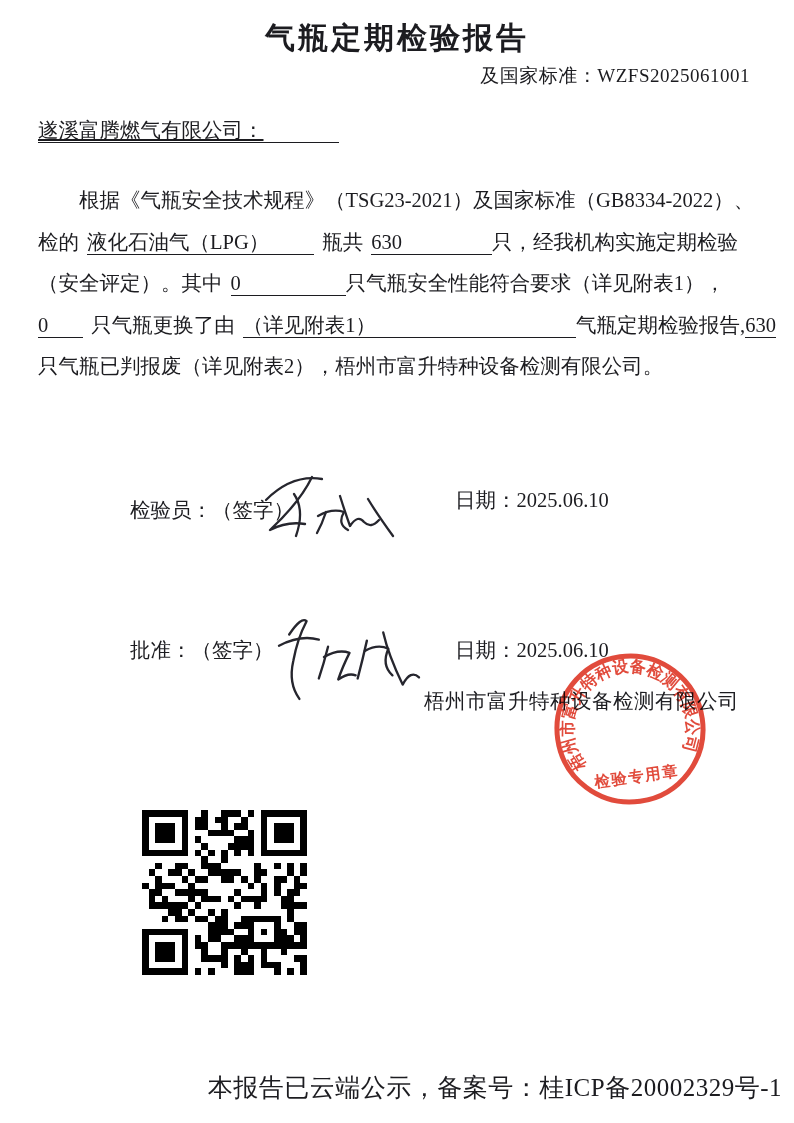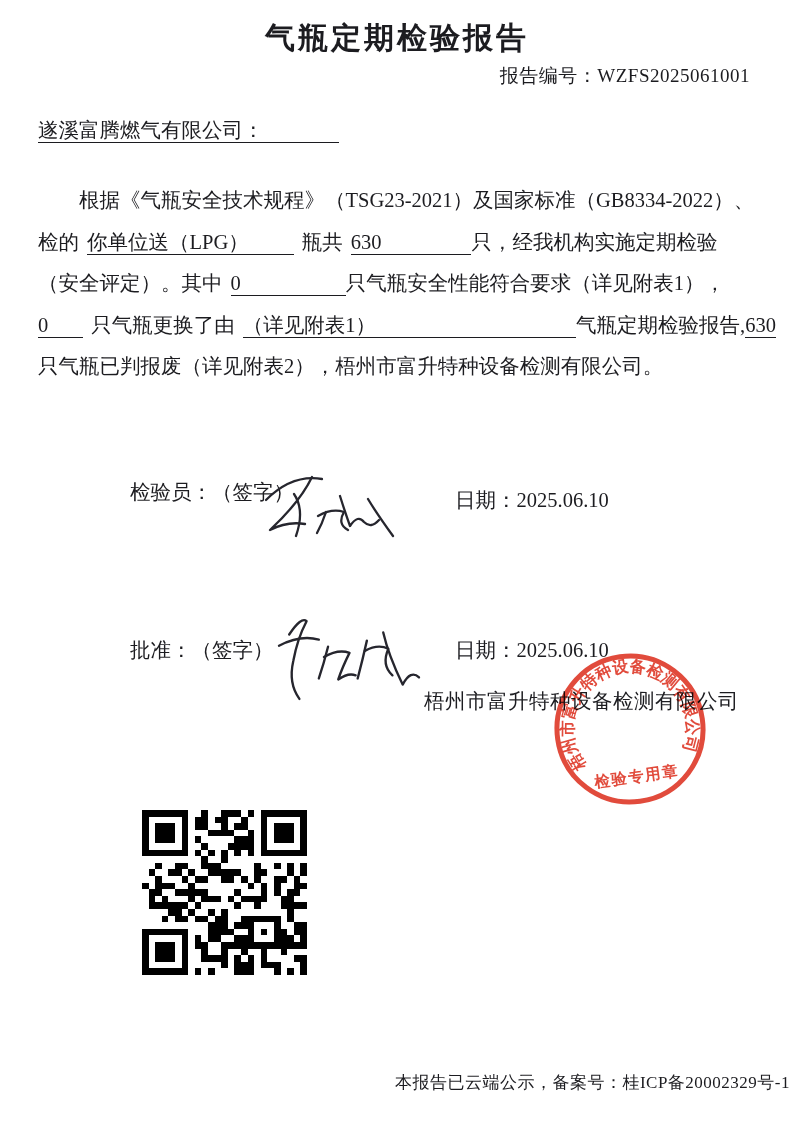--- a/index.html
+++ b/index.html
@@ -22,70 +22,70 @@
     font-size:19px;letter-spacing:.5px;
   }
   .addressee{
     top:116px;left:38px;
     font-size:20.5px;
   }
   .u{
     border-bottom:1.4px solid #1c1c20;
     padding-bottom:1px;
   }
-  .pad75{padding-right:75px;}
+  .pad75{padding-right:75px;text-decoration:underline;}
   .pad55{padding-right:55px;}
   .pad45{padding-right:45px;}
   .pad90{padding-right:90px;}
   .pad105{padding-right:105px;}
   .pad35{padding-right:35px;}
   .pad200{padding-right:200px;}
   .paragraph{
     top:180px;left:38px;width:730px;
     font-size:20.5px;line-height:41.5px;font-family:Liberation Serif, serif;
   }
   .pline{white-space:nowrap;}
   .indent{text-indent:41px;}
   .sp{display:inline-block;width:8px;}
   .sign-row{font-size:20.5px;}
-  .row-inspector{top:478px;left:130px;}
+  .row-inspector{top:496px;left:130px;}
   .row-approver{top:636px;left:130px;}
   .date-inspector{top:486px;left:455px;}
   .date-approver{top:636px;left:455px;}
   .sig1{top:466px;left:260px;width:140px;height:80px;}
   .sig2{top:612px;left:272px;width:155px;height:92px;}
   .sig-svg path{stroke:#26262e;stroke-width:2.3;fill:none;stroke-linecap:round;stroke-linejoin:round;}
   .org-name{top:687px;left:424px;font-size:20.5px;letter-spacing:.5px;}
   .org-date{top:732px;left:462px;font-size:20.5px;letter-spacing:1px;}
   .stamp{
     top:648px;left:549px;width:162px;height:162px;
     mix-blend-mode:multiply;opacity:.92;
   }
   .qr-box{
     top:799px;left:131px;width:188px;height:188px;
     background:#ffffff;
   }
   .qr-svg{position:absolute;top:11px;left:11px;}
   .qr-caption{top:991px;left:149px;font-size:20.5px;letter-spacing:1px;}
-  .footer{top:1071px;right:4px;font-size:17px;letter-spacing:.5px;}
+  .footer{top:1071px;right:12px;font-size:25px;letter-spacing:.5px;}
 </style>
 </head>
 <body>
 
 <div class="page">
 
   <div class="abs title">气瓶定期检验报告</div>
 
-  <div class="abs report-no"><span>报告编号：</span><span>WZFS2025061001</span></div>
+  <div class="abs report-no"><span>及国家标准：</span><span>WZFS2025061001</span></div>
 
   <div class="abs addressee"><span class="u pad75">遂溪富腾燃气有限公司：</span></div>
 
   <div class="abs paragraph">
     <div class="pline indent"><span>根据《气瓶安全技术规程》（TSG23-2021）及国家标准（GB8334-2022）、</span></div>
-    <div class="pline"><span>检的</span><span class="sp"></span><span class="u pad45">你单位送（LPG）</span><span class="sp"></span><span>瓶共</span><span class="sp"></span><span class="u pad90">630</span><span>只，经我机构实施定期检验</span></div>
+    <div class="pline"><span>检的</span><span class="sp"></span><span class="u pad45">液化石油气（LPG）</span><span class="sp"></span><span>瓶共</span><span class="sp"></span><span class="u pad90">630</span><span>只，经我机构实施定期检验</span></div>
     <div class="pline"><span>（安全评定）。其中</span><span class="sp"></span><span class="u pad105">0</span><span>只气瓶安全性能符合要求（详见附表1），</span></div>
     <div class="pline"><span class="u pad35">0</span><span class="sp"></span><span>只气瓶更换了由</span><span class="sp"></span><span class="u pad200">（详见附表1）</span><span>气瓶定期检验报告,</span><span class="u">630</span></div>
     <div class="pline"><span>只气瓶已判报废（详见附表2），梧州市富升特种设备检测有限公司。</span></div>
   </div>
 
   <div class="abs sign-row row-inspector">检验员：（签字）</div>
   <div class="abs sign-row date-inspector"><span>日期：</span><span>2025.06.10</span></div>
 
   <svg class="abs sig1 sig-svg" viewBox="0 0 140 80">
     <path d="M6,34 Q32,8 62,13"></path>

